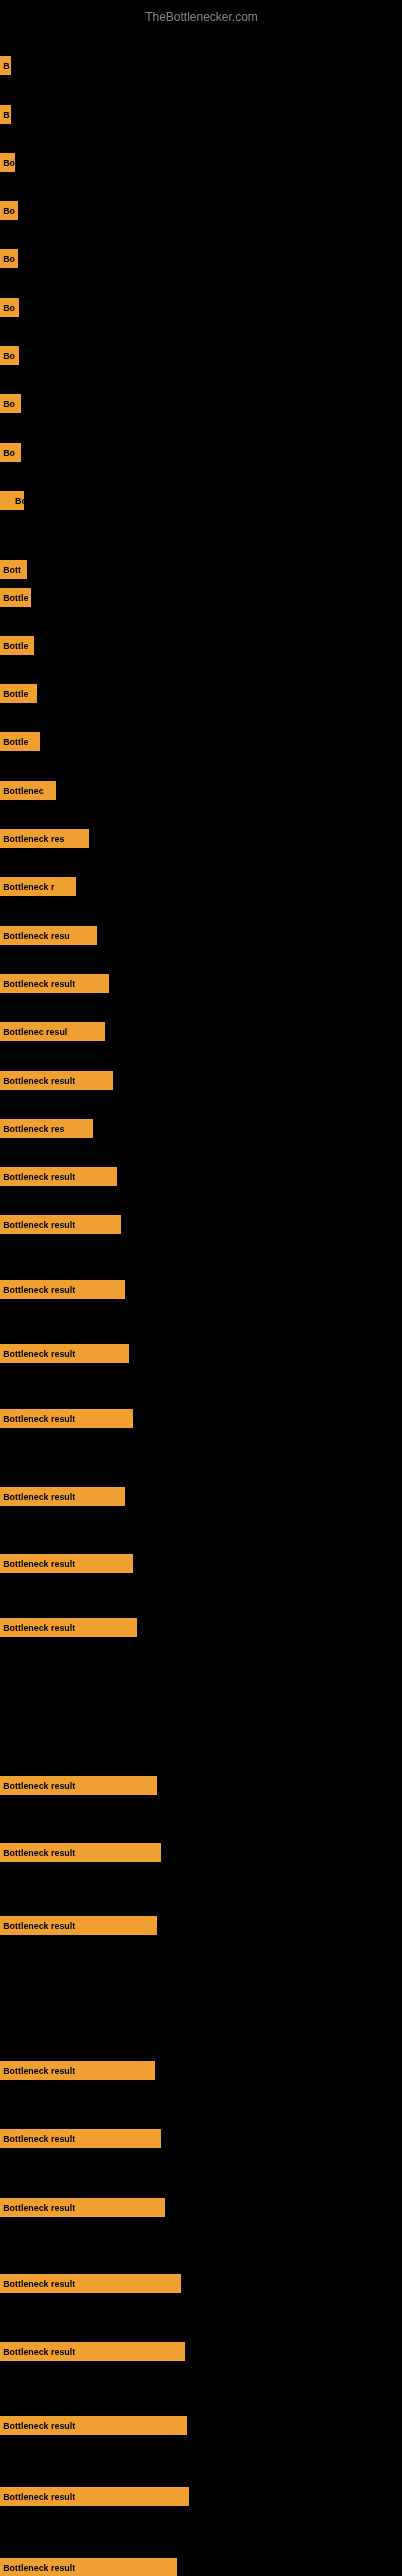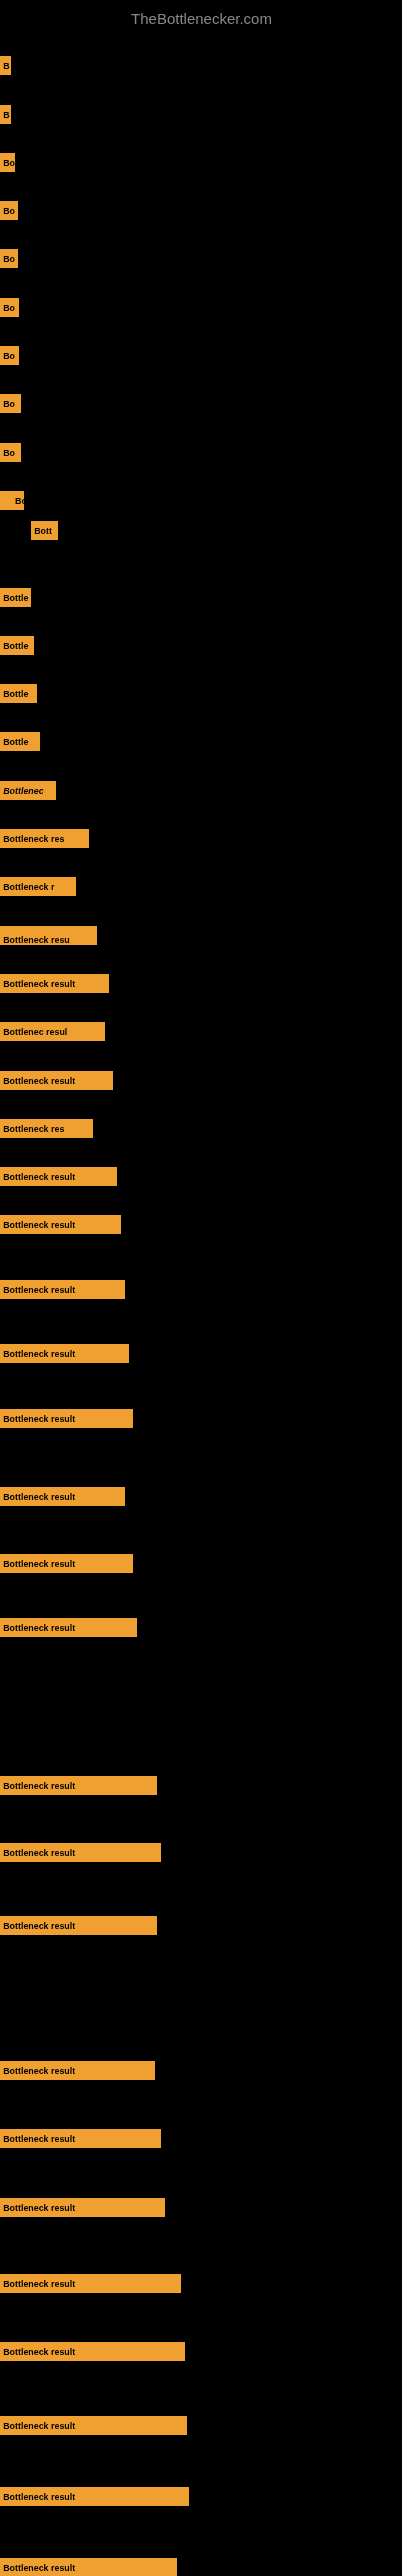--- a/index.html
+++ b/index.html
@@ -12,21 +12,21 @@
       background-color: #000000;
       font-family: Arial, sans-serif;
       width: 403px;
       min-height: 2576px;
       position: relative;
       overflow-x: hidden;
     }
 
     .site-title {
       color: #888888;
-      font-size: 15px;
+      font-size: 12px;
       text-align: center;
       padding: 6.4px 0;
       position: absolute;
       top: 4px;
       left: 0;
       right: 0;
     }
 
     .bars-container {
       position: absolute;
@@ -111,21 +111,21 @@
     <div class="bar-row" style="position: absolute; top: 419px; left: 0px; width: 403px;">
       <div class="bar-label" style="width: 21px; min-width: 21px; max-width: 21px;">
         <span>Bo</span>
       </div>
     </div>
     <div class="bar-row" style="position: absolute; top: 467px; left: 0px; width: 403px;">
       <div class="bar-label" style="width: 24px; min-width: 24px; max-width: 24px; padding-left: 15px;">
         <span>Bot</span>
       </div>
     </div>
-    <div class="bar-row" style="position: absolute; top: 497px; left: 0px; width: 322px; padding-left: 31px;">
+    <div class="bar-row" style="position: absolute; top: 536px; left: 0px; width: 322px;">
       <div class="bar-label" style="width: 27px; min-width: 27px; max-width: 27px;">
         <span>Bott</span>
       </div>
     </div>
     <div class="bar-row" style="position: absolute; top: 564px; left: 0px; width: 403px;">
       <div class="bar-label" style="width: 31px; min-width: 31px; max-width: 31px;">
         <span>Bottle</span>
       </div>
     </div>
     <div class="bar-row" style="position: absolute; top: 612px; left: 0px; width: 403px;">
@@ -136,37 +136,37 @@
     <div class="bar-row" style="position: absolute; top: 660px; left: 0px; width: 403px;">
       <div class="bar-label" style="width: 37px; min-width: 37px; max-width: 37px;">
         <span>Bottle</span>
       </div>
     </div>
     <div class="bar-row" style="position: absolute; top: 708px; left: 0px; width: 403px;">
       <div class="bar-label" style="width: 40px; min-width: 40px; max-width: 40px;">
         <span>Bottle</span>
       </div>
     </div>
-    <div class="bar-row" style="position: absolute; top: 757px; left: 0px; width: 392px; font-style: italic;">
+    <div class="bar-row" style="position: absolute; top: 757px; left: 0px; width: 392px;">
       <div class="bar-label" style="width: 56px; min-width: 56px; max-width: 56px;">
         <span>Bottlenec</span>
       </div>
     </div>
     <div class="bar-row" style="position: absolute; top: 805px; left: 0px; width: 403px;">
       <div class="bar-label" style="width: 89px; min-width: 89px; max-width: 89px;">
         <span>Bottleneck res</span>
       </div>
     </div>
     <div class="bar-row" style="position: absolute; top: 853px; left: 0px; width: 403px;">
       <div class="bar-label" style="width: 76px; min-width: 76px; max-width: 76px;">
         <span>Bottleneck r</span>
       </div>
     </div>
     <div class="bar-row" style="position: absolute; top: 902px; left: 0px; width: 403px;">
-      <div class="bar-label" style="width: 97px; min-width: 97px; max-width: 97px; align-items: flex-end;">
+      <div class="bar-label" style="width: 97px; min-width: 97px; max-width: 97px;">
         <span>Bottleneck resu</span>
       </div>
     </div>
     <div class="bar-row" style="position: absolute; top: 950px; left: 0px; width: 403px;">
       <div class="bar-label" style="width: 109px; min-width: 109px; max-width: 109px;">
         <span>Bottleneck result</span>
       </div>
     </div>
     <div class="bar-row" style="position: absolute; top: 998px; left: 0px; width: 403px;">
       <div class="bar-label" style="width: 105px; min-width: 105px; max-width: 105px;">

